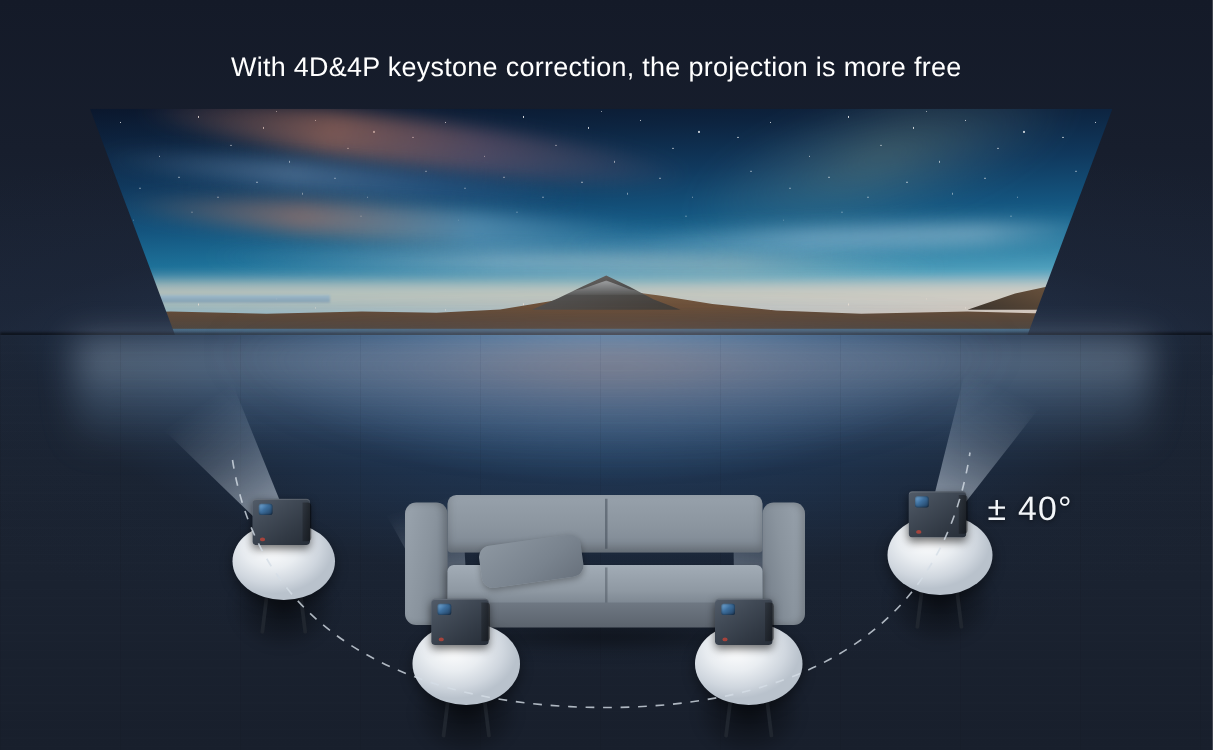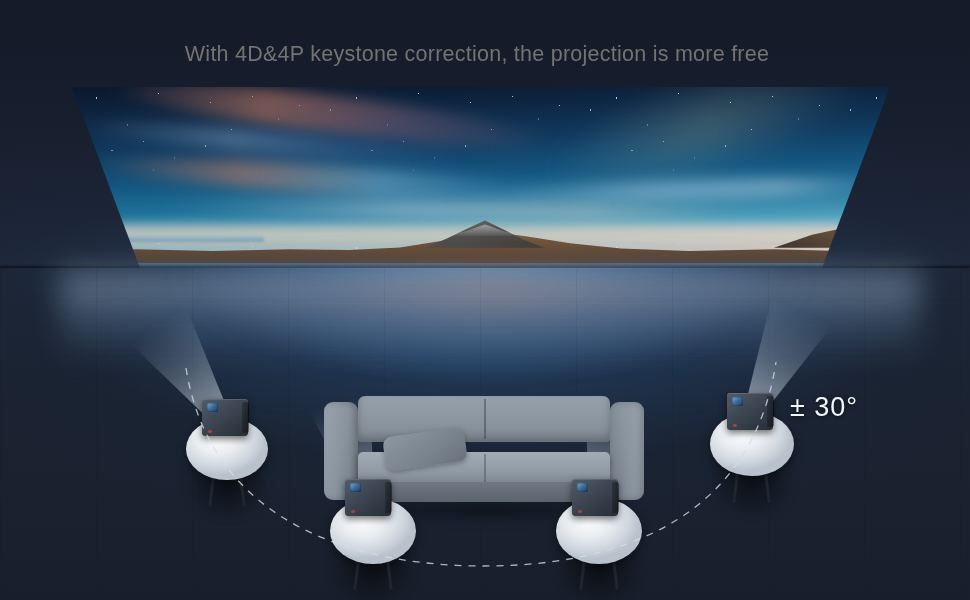--- a/index.html
+++ b/index.html
@@ -244,21 +244,21 @@
     position:absolute;right:-1px;top:8%;width:16%;height:84%;border-radius:0 3px 3px 0;
     background:linear-gradient(90deg, rgba(0,0,0,0.22), rgba(0,0,0,0.45));
   }
 
   
   .arc{position:absolute;left:0;top:0;width:970px;height:600px;pointer-events:none;}
 
   
   .title{
     position:absolute;left:0;top:42px;width:954px;text-align:center;
-    color:#737373;font-size:21.5px;font-weight:400;letter-spacing:.25px;
+    color:#ffffff;font-size:21.5px;font-weight:400;letter-spacing:.25px;
     white-space:nowrap;
   }
   .angle{
     position:absolute;left:790px;top:392px;
     color:#f3f6f9;font-size:27px;font-weight:400;letter-spacing:1px;
     white-space:nowrap;
     text-shadow:0 1px 4px rgba(0,0,0,0.55);
   }
 </style>
 </head>
@@ -357,15 +357,15 @@
           <div class="proj-side"></div>
         </div>
       </div>
     </div>
 
   <svg class="arc" viewBox="0 0 970 600">
     <path id="arcPath" fill="none" stroke="#d5dde6" stroke-width="1.3" stroke-dasharray="7 7" opacity="0.8" d="M 186,368 C 210,520 350,566 484,566 C 618,566 752,520 776,362"></path>
   </svg>
 
   <div class="title">With 4D&amp;4P keystone correction, the projection is more free</div>
-  <div class="angle">± 30°</div>
+  <div class="angle">± 40°</div>
 
 </div>
 
 </body></html>

